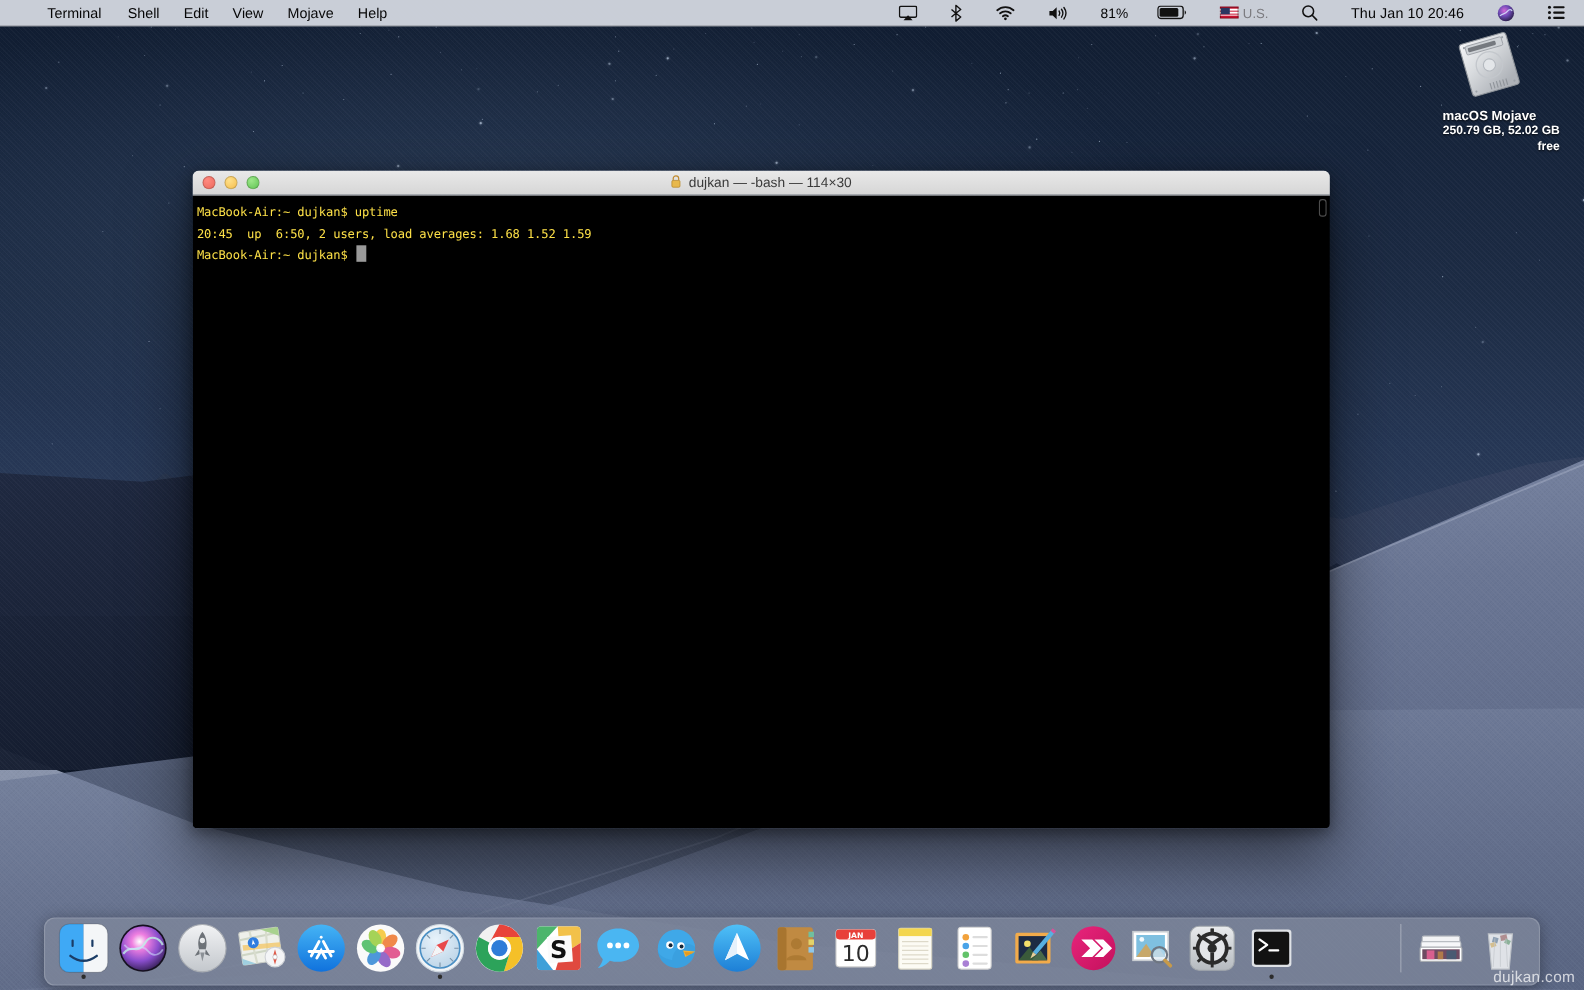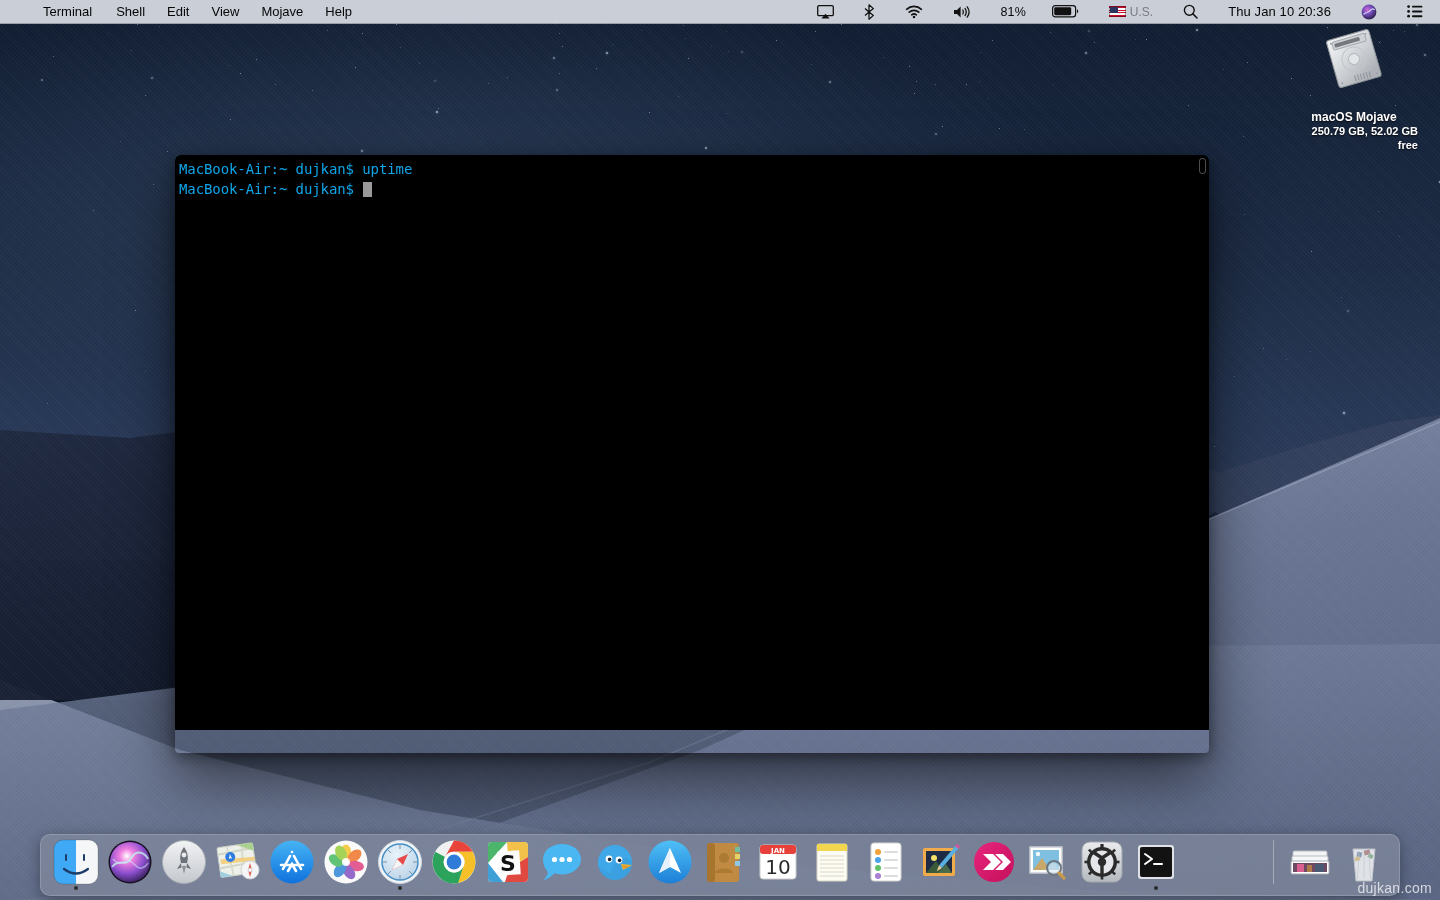--- a/index.html
+++ b/index.html
@@ -83,21 +83,21 @@
   .us-label { font-size:12px; color:#7c7c80; padding-left:4px; }
 
   
   #disk-icon {
     position:absolute; left:1290px; top:28px; width:128px;
     display:flex; flex-direction:column; align-items:center;
     z-index:5;
   }
   .disk-art { width:66px; height:62px; position:relative; }
   .disk-label {
-    margin-top:20px; text-align:center; color:#fff; font-size:12px;
+    margin-top:8px; text-align:center; color:#fff; font-size:12px;
     font-weight:bold; text-shadow:0 1px 2px rgba(0,0,0,.85);
     line-height:14px;
   }
   .disk-sub {
     text-align:right; color:#fff; font-size:11px; font-weight:bold;
     text-shadow:0 1px 2px rgba(0,0,0,.85); line-height:14px;
   }
 
   
   #terminal {
@@ -123,22 +123,22 @@
     font-size:12.5px; color:#3a3a3a; line-height:23px;
     pointer-events:none;
   }
   .tw-title .lock { margin-right:4px; }
   .tw-body {
     width:100%; height:575px; background:#000;
     padding:5px 0 0 4px; position:relative;
   }
   .tw-line {
     font-family:"DejaVu Sans Mono", monospace;
-    font-size:14px; line-height:19.5px;
-    color:#0ea5e9; white-space:pre; letter-spacing:-0.1px;
+    font-size:11px; line-height:19.5px;
+    color:#fde047; white-space:pre; letter-spacing:-0.1px;
   }
   .cursor {
     display:inline-block; width:9px; height:15px;
     background:#9a9a9a; vertical-align:-3px; margin-left:1px;
   }
   .tw-scroll {
     position:absolute; right:3px; top:3px; width:7px; height:16px;
     border:1px solid rgba(255,255,255,.30);
     border-radius:3px;
   }
@@ -492,21 +492,21 @@
     <div class="mb-stat">
       <span class="flagbox"></span>
       <span class="us-label">U.S.</span>
     </div>
     <div class="mb-stat">
       <svg width="15" height="15" viewBox="0 0 15 15">
         <circle cx="6.3" cy="6.3" r="4.9" fill="none" stroke="#111" stroke-width="1.4"></circle>
         <path d="M9.9,9.9 L14,14" stroke="#111" stroke-width="1.5" stroke-linecap="round"></path>
       </svg>
     </div>
-    <div class="mb-stat txt">Thu Jan 10  20:36</div>
+    <div class="mb-stat txt">Thu Jan 10  20:46</div>
     <div class="mb-stat">
       <svg width="16" height="16" viewBox="0 0 16 16">
         <defs>
           <radialGradient id="siriG" cx="0.4" cy="0.35" r="0.75">
             <stop offset="0%" stop-color="#d36ad8"></stop>
             <stop offset="45%" stop-color="#6d4ab5"></stop>
             <stop offset="100%" stop-color="#1e1633"></stop>
           </radialGradient>
         </defs>
         <circle cx="8" cy="8" r="7.4" fill="url(#siriG)"></circle>
@@ -559,23 +559,40 @@
             <path d="M44,47 L44,53"></path>
         </g>
       </g>
     </svg>
   </div>
   <div class="disk-label">macOS Mojave</div>
   <div class="disk-sub">250.79 GB, 52.02 GB free</div>
 </div>
 
 <div id="terminal">
+  <div class="tw-titlebar">
+    <div class="lights">
+      <span class="light red"></span>
+      <span class="light yellow"></span>
+      <span class="light green"></span>
+    </div>
+    <div class="tw-title">
+      <span class="lock">
+        <svg width="9" height="12" viewBox="0 0 9 12" style="vertical-align:-1px">
+          <path d="M2,5 L2,3.3 A2.5,2.5 0 0 1 7,3.3 L7,5" fill="none" stroke="#c08a2e" stroke-width="1.1"></path>
+          <rect x="0.8" y="5" width="7.4" height="6.2" rx="1.1" fill="#e8b84b" stroke="#b8882c" stroke-width=".7"></rect>
+        </svg>
+      </span>
+      <span>dujkan — -bash — 114×30</span>
+    </div>
+  </div>
   <div class="tw-body">
     <div class="tw-scroll"></div>
     <div class="tw-line">MacBook-Air:~ dujkan$ uptime</div>
+    <div class="tw-line">20:45  up  6:50, 2 users, load averages: 1.68 1.52 1.59</div>
     <div class="tw-line"><span>MacBook-Air:~ dujkan$ </span><span class="cursor"></span></div>
   </div>
 </div>
 
 <div id="dock">
 
   <div class="dock-slot">
     <span class="dock-ico">
       <svg viewBox="0 0 46 46">
         <defs>

